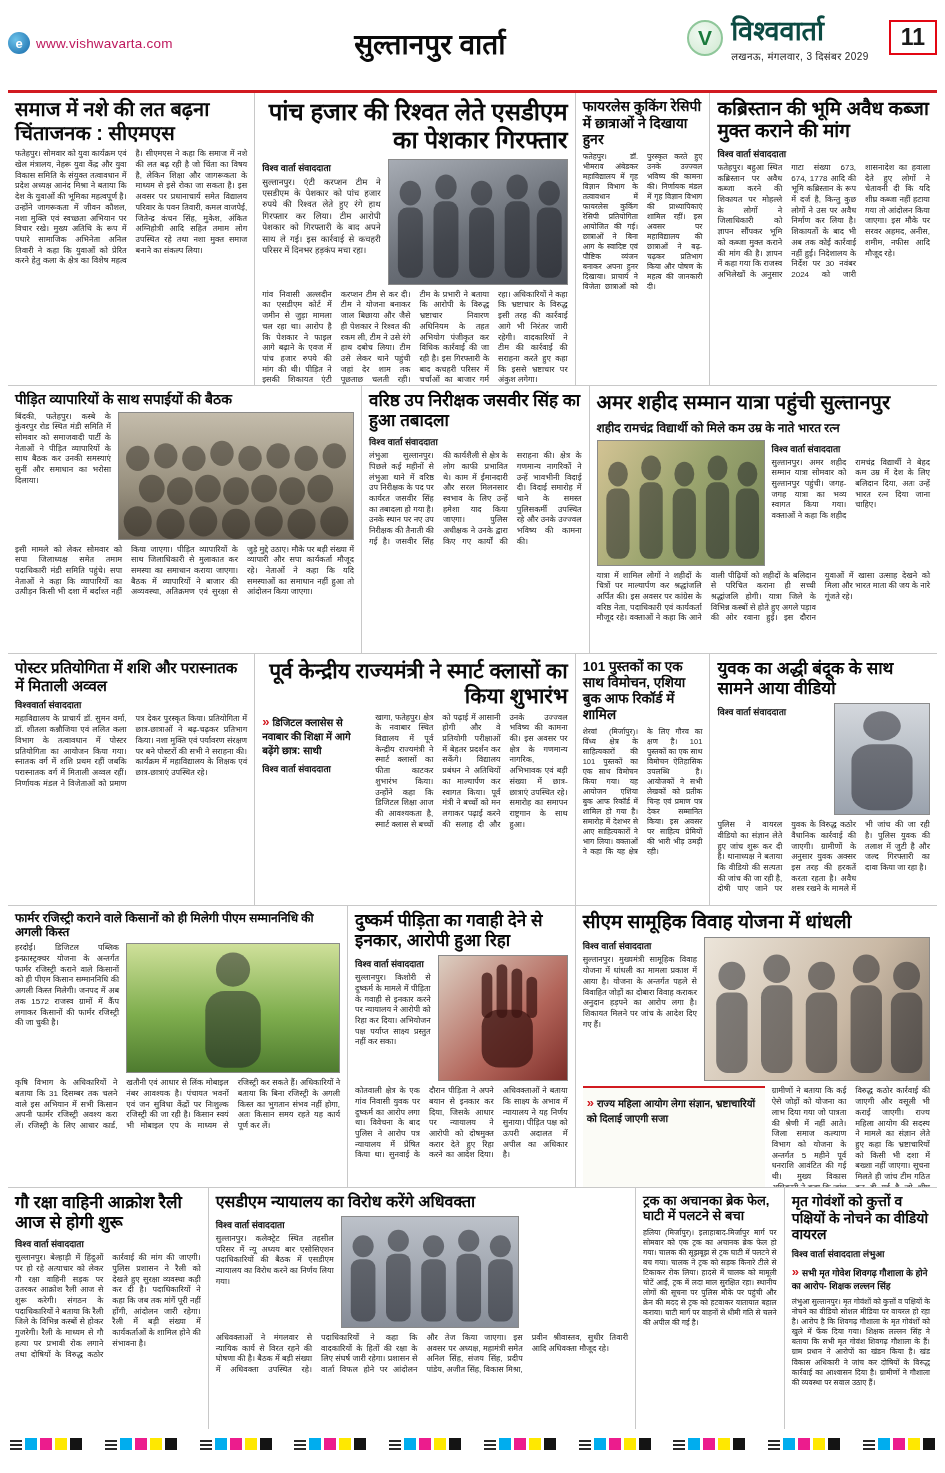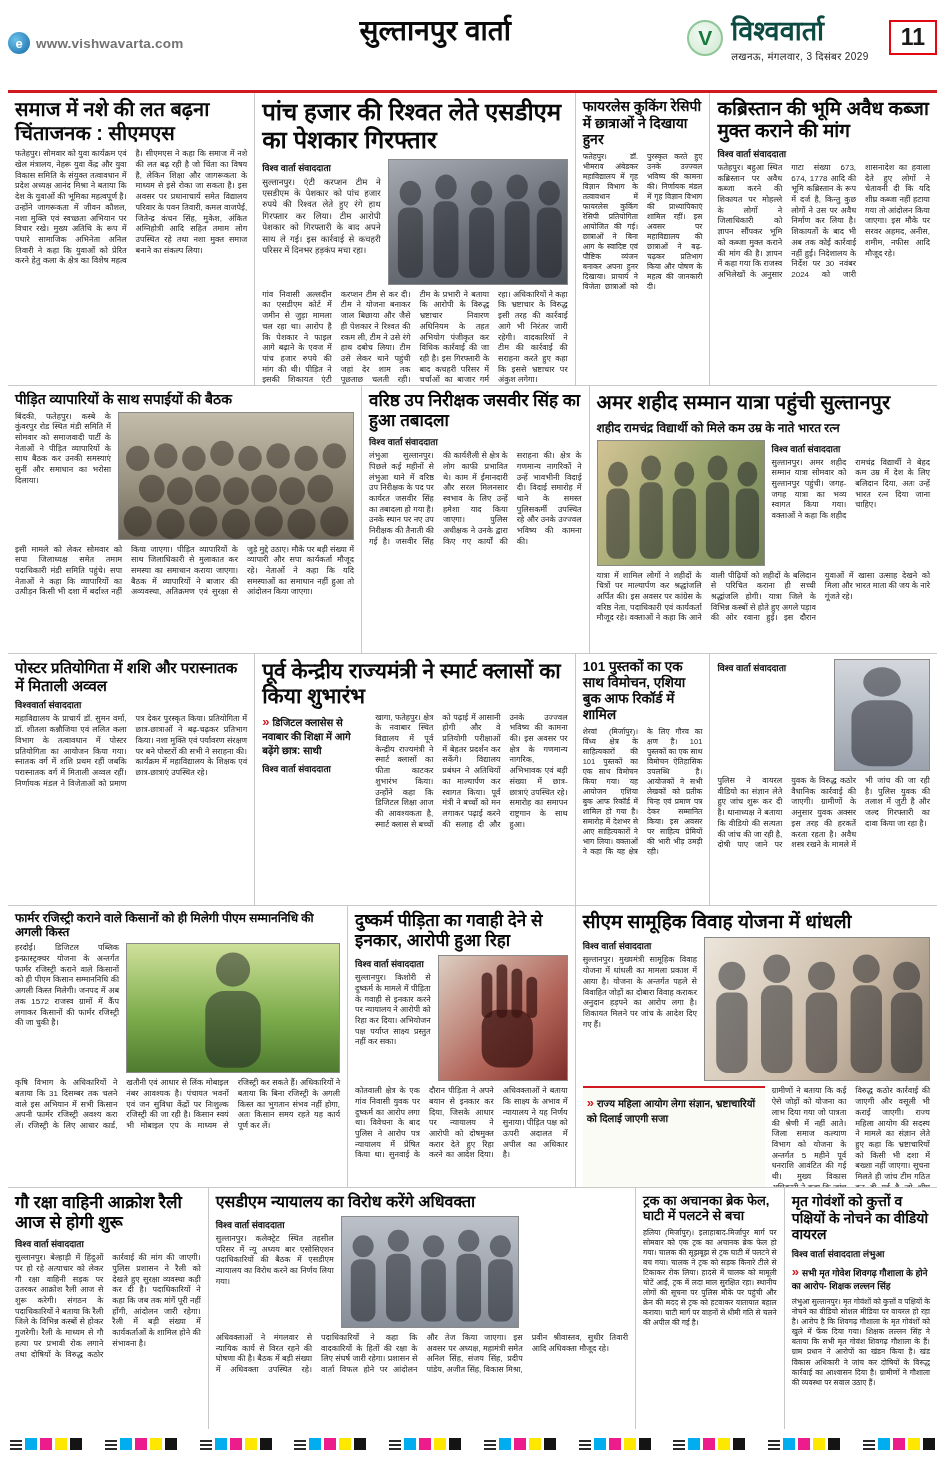--- a/index.html
+++ b/index.html
@@ -4,38 +4,38 @@
 <style>
   *{margin:0;padding:0;box-sizing:border-box}
   html,body{background:#e9e9e9}
   body{font-family:"Liberation Sans","DejaVu Sans",sans-serif;color:#1a1a1a}
   .page{width:945px;height:1473px;margin:0 auto;background:#fff;padding:6px 8px 4px;overflow:hidden;position:relative}
 
   
   .masthead{display:flex;align-items:flex-start;justify-content:space-between;height:82px;padding-top:4px}
   .mh-left{display:flex;align-items:center;gap:6px;margin-top:22px}
   .globe{width:22px;height:22px;border-radius:50%;background:radial-gradient(circle at 35% 35%,#6cc2ea,#1468a8);color:#fff;font-weight:700;display:flex;align-items:center;justify-content:center;font-size:13px}
-  .site{font-weight:700;font-size:13.5px;color:#737373;letter-spacing:.2px}
-  .mh-center{font-size:28px;font-weight:700;color:#0b0b0b}
+  .site{font-weight:400;font-size:13.5px;color:#be185d;letter-spacing:.2px}
+  .mh-center{font-size:28px;font-weight:700;margin-top:14px;color:#0b0b0b}
   .mh-right{display:flex;align-items:flex-start;gap:8px;margin-top:8px}
   .vlogo{width:36px;height:36px;border-radius:50%;background:radial-gradient(circle at 40% 35%,#f2faf3,#cfe8d0);display:flex;align-items:center;justify-content:center;color:#1b7a3d;font-size:21px;font-weight:800;border:2px solid #8fc79a;margin-top:2px}
   .brand-block{text-align:left}
   .brand-name{font-size:27px;font-weight:700;color:#0c4a42;line-height:1}
   .edition{font-size:10px;color:#222;margin-top:4px;letter-spacing:.4px}
   .pagenum{border:2px solid #e30613;padding:2px 10px;font-size:23px;font-weight:700;margin-left:12px;margin-top:2px}
   .rule-red{height:3px;background:#d11a20;margin-top:2px}
 
   
   .band{display:flex;border-top:1px solid #c8c8c8;overflow:hidden}
   .band.first{border-top:none}
   .b1{height:292px}.b2{height:268px}.b3{height:252px}.b4{height:282px}.b5{height:242px}
   article{padding:5px 7px;overflow:hidden}
   article + article{border-left:1px solid #c8c8c8}
   .hl{font-weight:700;line-height:1.18;color:#0b0b0b;margin-bottom:4px}
-  .hl.center{text-align:left}
+  .hl.center{text-align:right}
   .sub{font-weight:700;font-size:12px;margin:1px 0 4px;color:#111}
   .byline{font-weight:700;font-size:9px;margin:2px 0 3px;color:#111}
   .body{font-size:8px;line-height:1.34;text-align:justify;color:#222}
   .body.sm{font-size:7.5px}
   .cols2{column-count:2;column-gap:9px}
   .cols3{column-count:3;column-gap:9px}
   .cols4{column-count:4;column-gap:9px}
   .dl{font-weight:400}
   .row{display:flex;gap:7px}
   .grow{flex:1;min-width:0}
@@ -238,20 +238,21 @@
         <div class="body cols3 grow"><b class="dl">खागा, फतेहपुर।</b> <span>क्षेत्र के नवाबार स्थित विद्यालय में पूर्व केन्द्रीय राज्यमंत्री ने स्मार्ट क्लासों का फीता काटकर शुभारंभ किया। उन्होंने कहा कि डिजिटल शिक्षा आज की आवश्यकता है, स्मार्ट क्लास से बच्चों को पढ़ाई में आसानी होगी और वे प्रतियोगी परीक्षाओं में बेहतर प्रदर्शन कर सकेंगे। विद्यालय प्रबंधन ने अतिथियों का माल्यार्पण कर स्वागत किया। पूर्व मंत्री ने बच्चों को मन लगाकर पढ़ाई करने की सलाह दी और उनके उज्ज्वल भविष्य की कामना की। इस अवसर पर क्षेत्र के गणमान्य नागरिक, अभिभावक एवं बड़ी संख्या में छात्र-छात्राएं उपस्थित रहे। समारोह का समापन राष्ट्रगान के साथ हुआ।</span></div>
       </div>
     </article>
 
     <article style="flex:0 0 14.5%">
       <h2 class="hl" style="font-size:13.5px">101 पुस्तकों का एक साथ विमोचन, एशिया बुक आफ रिकॉर्ड में शामिल</h2>
       <div class="body sm cols2"><b class="dl">शेरवां (मिर्जापुर)।</b> <span>विंध्य क्षेत्र के साहित्यकारों की 101 पुस्तकों का एक साथ विमोचन किया गया। यह आयोजन एशिया बुक आफ रिकॉर्ड में शामिल हो गया है। समारोह में देशभर से आए साहित्यकारों ने भाग लिया। वक्ताओं ने कहा कि यह क्षेत्र के लिए गौरव का क्षण है। 101 पुस्तकों का एक साथ विमोचन ऐतिहासिक उपलब्धि है। आयोजकों ने सभी लेखकों को प्रतीक चिन्ह एवं प्रमाण पत्र देकर सम्मानित किया। इस अवसर पर साहित्य प्रेमियों की भारी भीड़ उमड़ी रही।</span></div>
     </article>
 
     <article style="flex:0 0 24.5%">
+      <h2 class="hl" style="font-size:17px">युवक का अद्धी बंदूक के साथ सामने आया वीडियो</h2>
       <div class="row">
         <div class="grow">
           <div class="byline">विश्व वार्ता संवाददाता</div>
         </div>
         <div class="photo ph-gun" style="width:96px;height:112px">
           <svg class="fill" viewBox="0 0 40 60" preserveAspectRatio="none">
               <use href="#g-person"></use>
             </svg>
         </div>
       </div>

